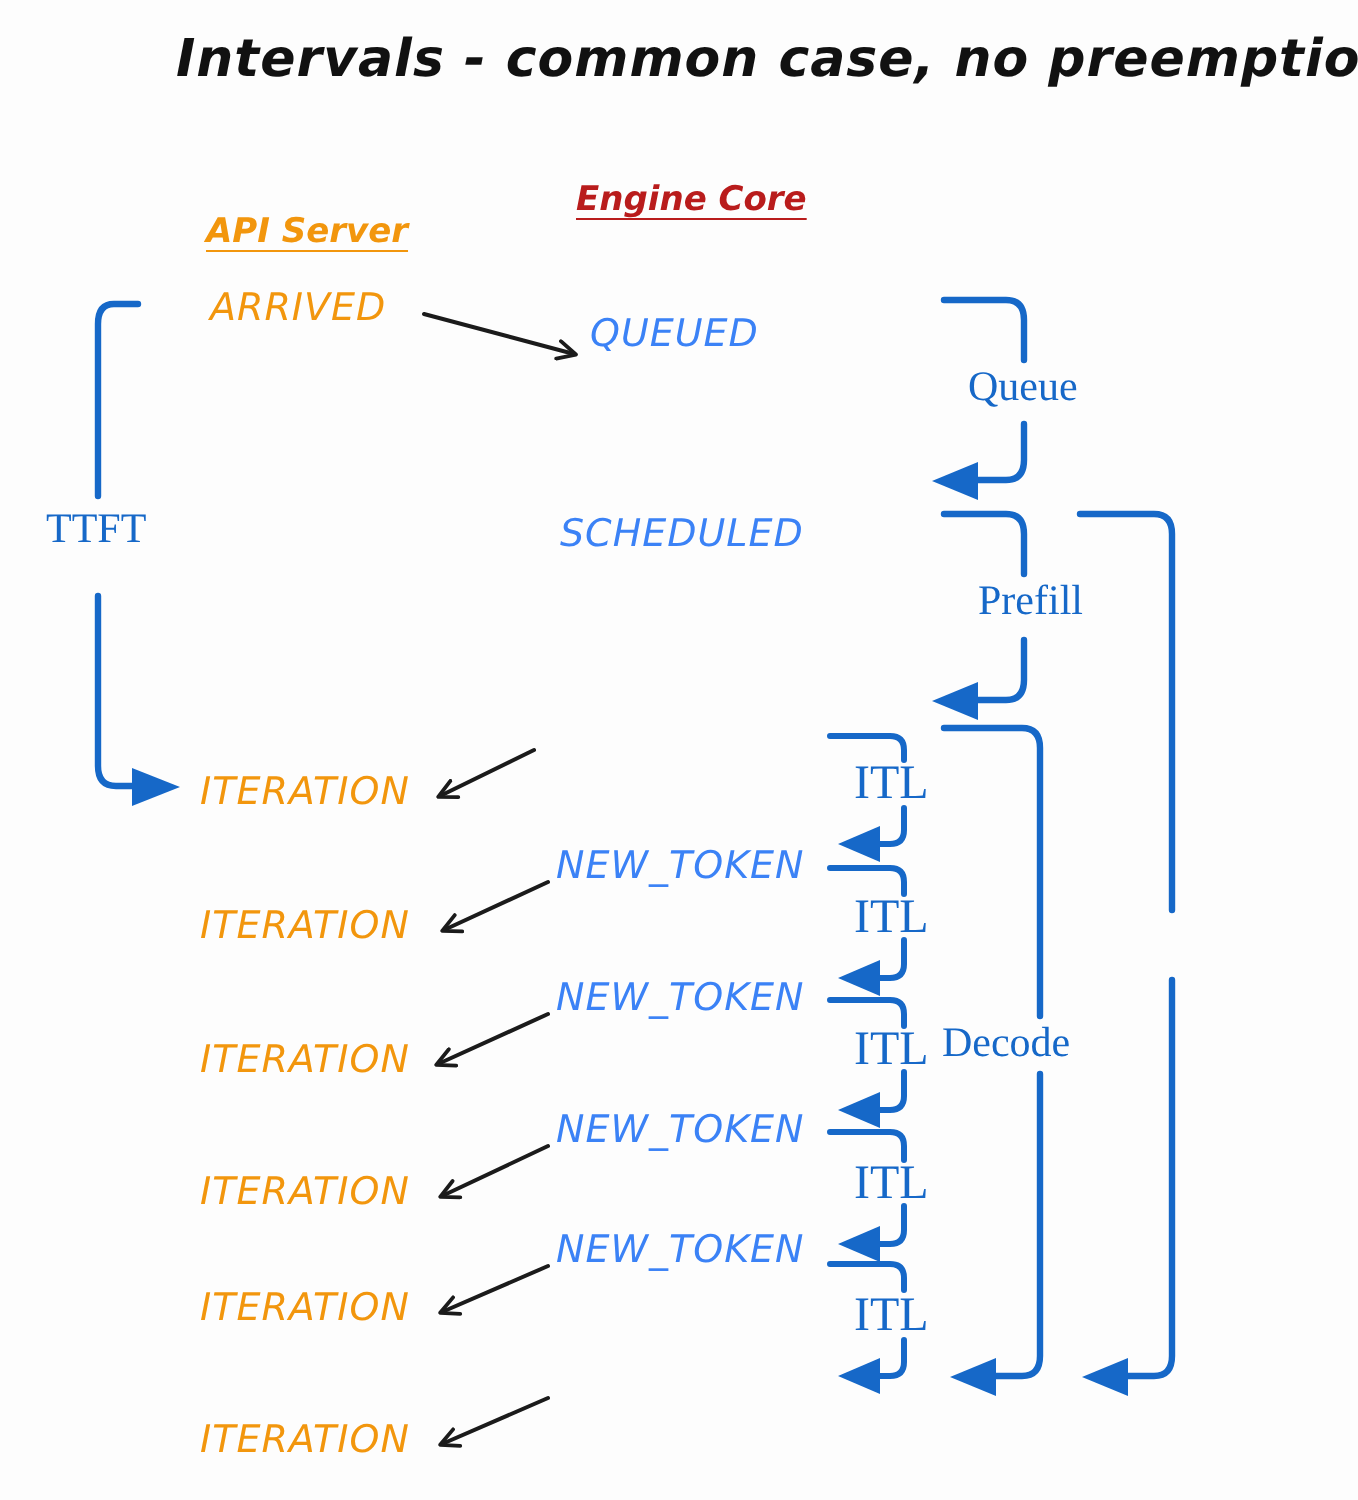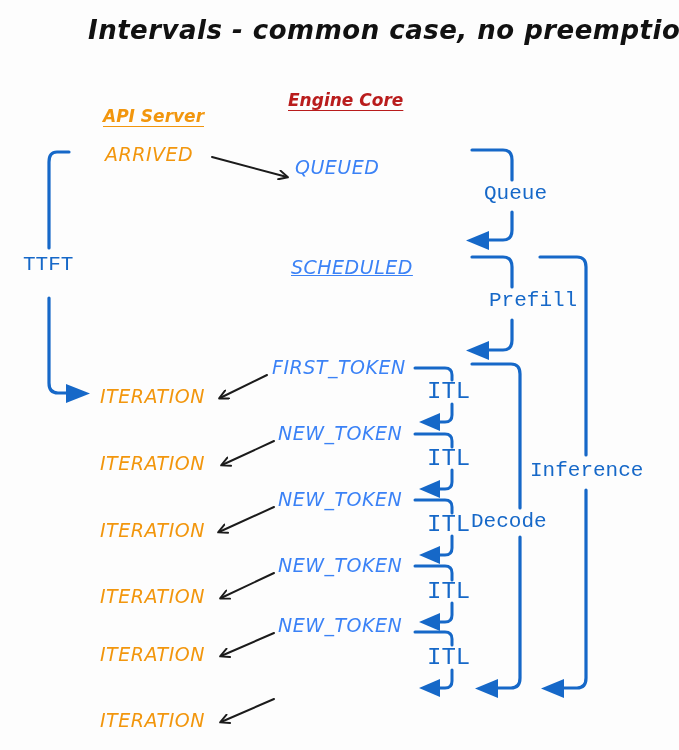--- a/index.html
+++ b/index.html
@@ -53,21 +53,21 @@
     letter-spacing: 0.5px;
   }
   .state-engine {
     font-family: "DejaVu Sans", sans-serif;
     font-style: italic;
     font-size: 19px;
     color: #3b82f6;
     letter-spacing: 0.5px;
   }
   .bluelabel {
-    font-family: Liberation Mono, monospace;
+    font-family: Liberation Serif, serif;
     font-size: 21px;
     color: #1668C8;
   }
   .bluelabel.small {
     font-size: 24px;
   }
 </style>
 </head>
 <body>
 
@@ -168,32 +168,30 @@
 
   <div class="lbl state-api" style="left:105px; top:145px;text-align:right;">ARRIVED</div>
   <div class="lbl state-api" style="left:100px; top:387px;">ITERATION</div>
   <div class="lbl state-api" style="left:100px; top:454px;">ITERATION</div>
   <div class="lbl state-api" style="left:100px; top:521px;">ITERATION</div>
   <div class="lbl state-api" style="left:100px; top:587px;">ITERATION</div>
   <div class="lbl state-api" style="left:100px; top:645px;">ITERATION</div>
   <div class="lbl state-api" style="left:100px; top:711px;">ITERATION</div>
 
   <div class="lbl state-engine" style="left:295px; top:158px;">QUEUED</div>
-  <div class="lbl state-engine" style="left:291px; top:258px;text-decoration:underline;">SCHEDULED</div>
-  <div class="lbl state-engine" style="left:272px; top:358px;">FIRST_TOKEN</div>
+  <div class="lbl state-engine" style="left:280px; top:258px;">SCHEDULED</div>
   <div class="lbl state-engine" style="left:278px; top:424px;">NEW_TOKEN</div>
   <div class="lbl state-engine" style="left:278px; top:490px;">NEW_TOKEN</div>
   <div class="lbl state-engine" style="left:278px; top:556px;">NEW_TOKEN</div>
   <div class="lbl state-engine" style="left:278px; top:616px;">NEW_TOKEN</div>
 
   <div class="lbl bluelabel" style="left:23px; top:254px;">TTFT</div>
   <div class="lbl bluelabel" style="left:484px; top:183px;">Queue</div>
   <div class="lbl bluelabel" style="left:489px; top:290px;">Prefill</div>
   <div class="lbl bluelabel" style="left:471px; top:511px;">Decode</div>
-  <div class="lbl bluelabel" style="left:530px; top:460px;">Inference</div>
 
   <div class="lbl bluelabel small" style="left:427px; top:380px;">ITL</div>
   <div class="lbl bluelabel small" style="left:427px; top:447px;">ITL</div>
   <div class="lbl bluelabel small" style="left:427px; top:513px;">ITL</div>
   <div class="lbl bluelabel small" style="left:427px; top:580px;">ITL</div>
   <div class="lbl bluelabel small" style="left:427px; top:646px;">ITL</div>
 
 </div>
 
 </body></html>

